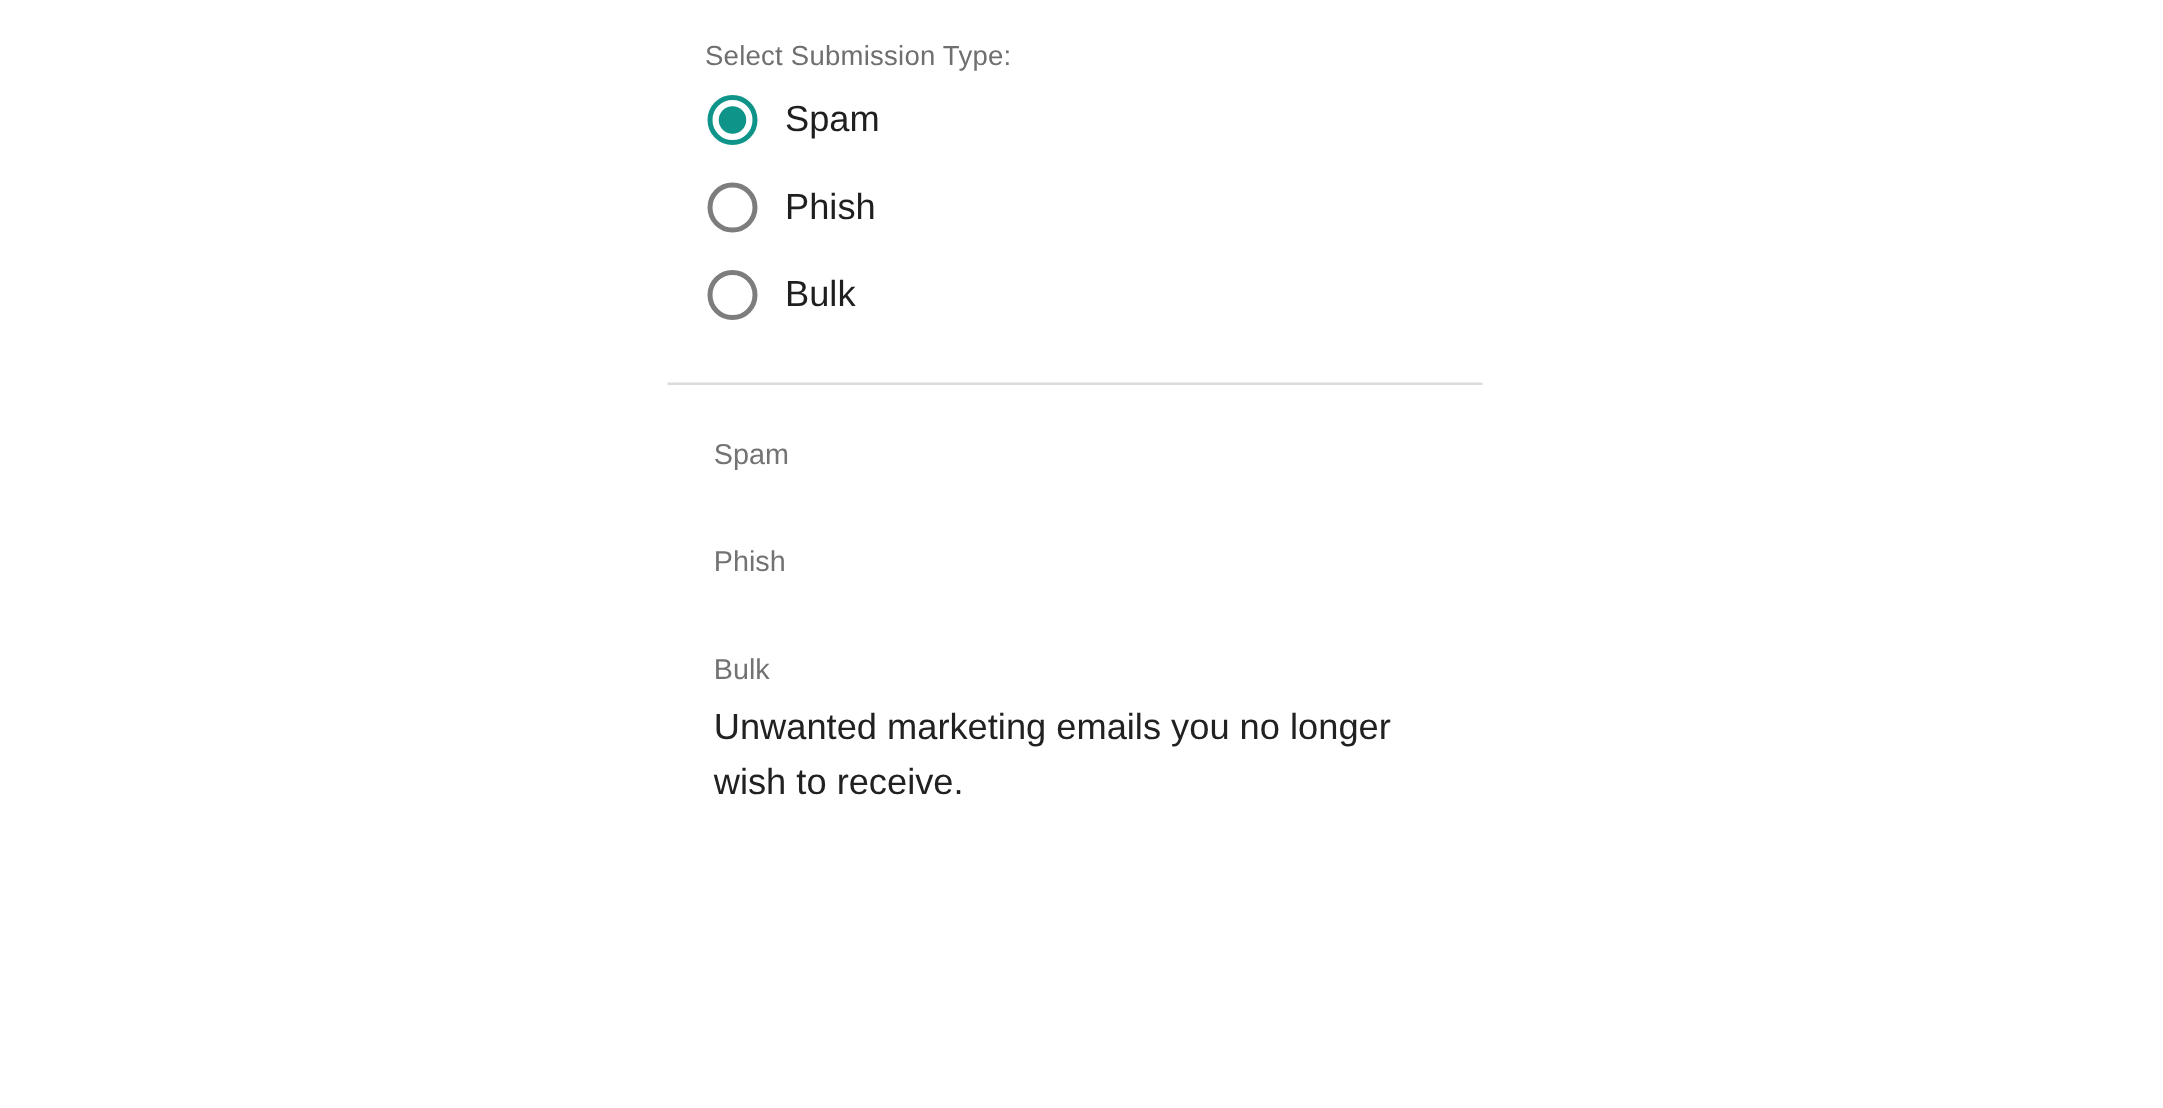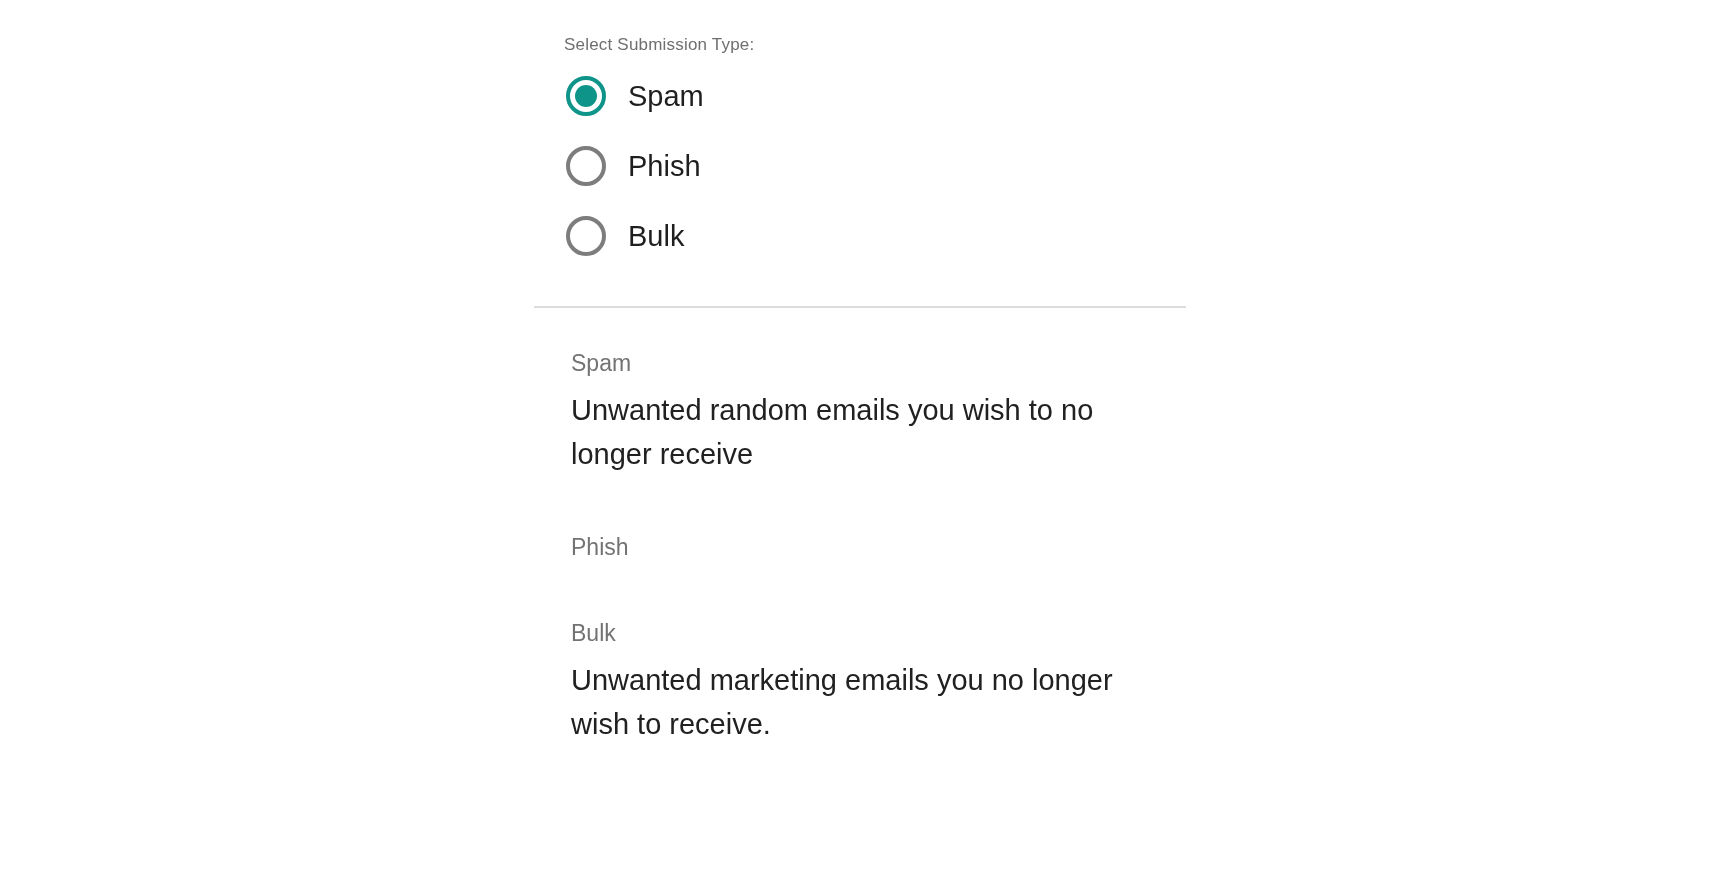--- a/index.html
+++ b/index.html
@@ -22,21 +22,21 @@
     position: relative;
     width: 1730px;
     height: 886px;
     background: var(--page-bg);
     overflow: hidden;
   }
   .form-label {
     position: absolute;
     left: 564px;
     top: 30px;
-    font-size: 17px;
+    font-size: 22px;
     line-height: 30px;
     color: var(--label-gray);
     letter-spacing: 0.2px;
   }
   .radio-group {
     position: absolute;
     left: 566px;
     top: 76px;
   }
   .radio-row {
@@ -128,22 +128,20 @@
     </div>
 
   </div>
 
   <div class="divider"></div>
 
   <div class="descriptions">
 
     <section class="desc">
       <div class="desc-title">Spam</div>
-      <div class="desc-text">Unwanted random emails you wish to no
-longer receive</div>
     </section>
 
     <section class="desc">
       <div class="desc-title">Phish</div>
     </section>
 
     <section class="desc">
       <div class="desc-title">Bulk</div>
       <div class="desc-text">Unwanted marketing emails you no longer
 wish to receive.</div>

